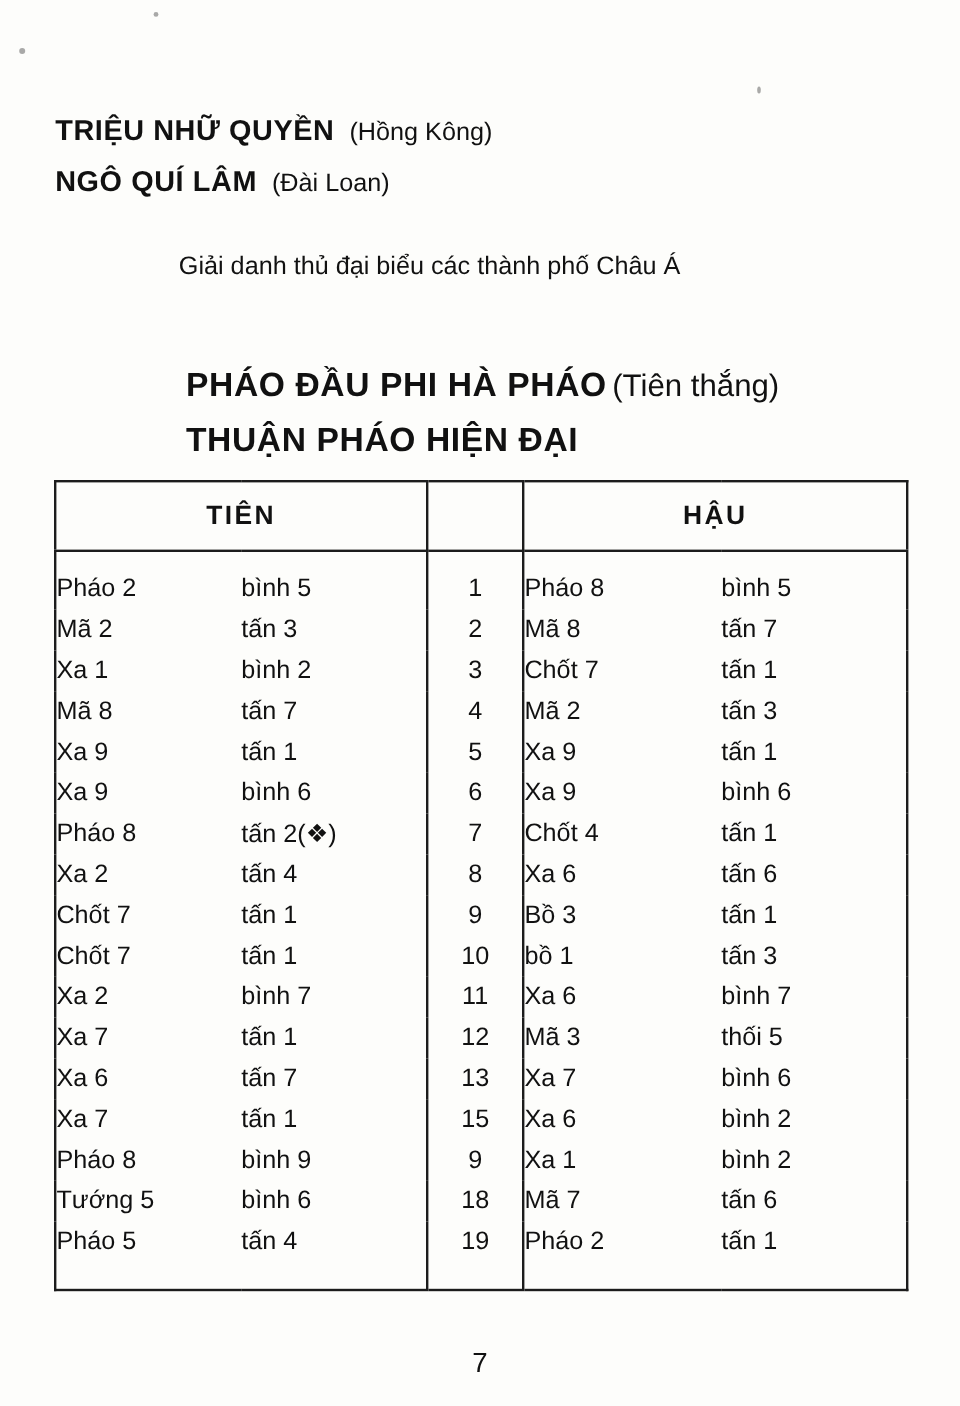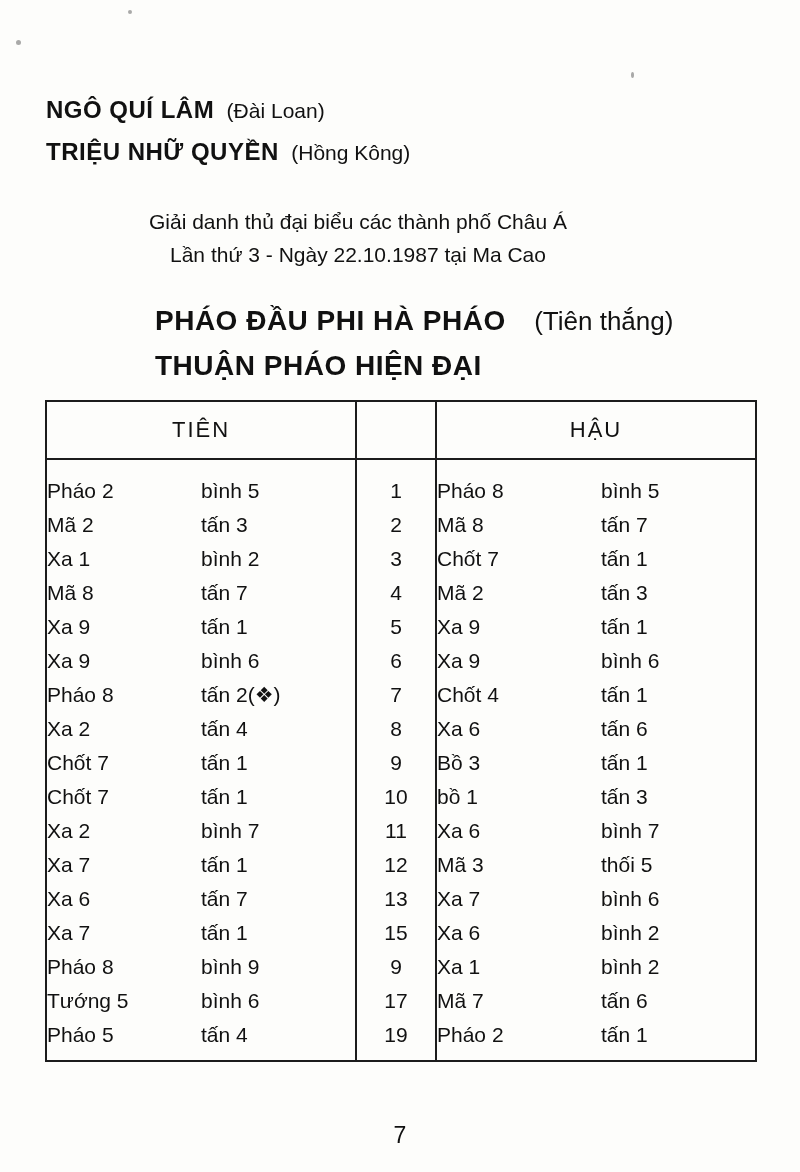--- a/index.html
+++ b/index.html
@@ -53,21 +53,21 @@
     line-height: 41px;
     white-space: nowrap;
   }
   .title-bold {
     font-weight: bold;
     font-size: 28px;
     letter-spacing: 0.5px;
   }
   .title-normal {
     font-size: 26px;
-    margin-left: 24px;
+    margin-left: 0;
   }
   
   .moves-table-wrap {
     position: absolute;
     left: 45px;
     top: 400px;
   }
   table.moves {
     border-collapse: collapse;
     width: 710px;
@@ -77,34 +77,34 @@
     padding: 0;
     font-size: 21px;
     font-weight: normal;
   }
   table.moves {
     border: 2px solid #1c1c1c;
   }
   tr.head-row th {
     height: 56px;
     font-size: 22px;
-    font-weight: normal;
+    font-weight: bold;
     letter-spacing: 2px;
     text-align: center;
     border-bottom: 2px solid #1c1c1c;
     vertical-align: middle;
   }
   .v-right { border-right: 2px solid #1c1c1c; }
   td.td-piece-l { padding-left: 40px; height: 34px; vertical-align: middle; }
   td.td-move-l  { padding-left: 8px; }
   td.td-num     { text-align: center; }
   td.td-piece-r { padding-left: 62px; }
   td.td-move-r  { padding-left: 4px; }
   tbody tr:first-child td { padding-top: 14px; }
-  tbody tr:last-child td { padding-bottom: 8px; margin-top: 39px; }
+  tbody tr:last-child td { padding-bottom: 22px; margin-top: 39px; }
   
   .page-number {
     position: absolute;
     left: 0;
     top: 1122px;
     width: 800px;
     text-align: center;
     font-size: 23px;
   }
   
@@ -115,32 +115,31 @@
     opacity: 0.5;
   }
 </style>
 </head>
 <body>
 
 <div class="page">
 
   <div class="authors">
     <div class="author-line">
+      <span class="author-name">TRIỆU NHỮ QUYỀN</span>
+      <span class="author-origin">(Hồng Kông)</span>
+    </div>
+    <div class="author-line">
       <span class="author-name">NGÔ QUÍ LÂM</span>
       <span class="author-origin">(Đài Loan)</span>
     </div>
-    <div class="author-line">
-      <span class="author-name">TRIỆU NHỮ QUYỀN</span>
-      <span class="author-origin">(Hồng Kông)</span>
-    </div>
   </div>
 
   <div class="event">
     <div>Giải danh thủ đại biểu các thành phố Châu Á</div>
-    <div>Lần thứ 3 - Ngày 22.10.1987 tại Ma Cao</div>
   </div>
 
   <div class="title-block">
     <div>
       <span class="title-bold">PHÁO ĐẦU PHI HÀ PHÁO</span>
       <span class="title-normal">(Tiên thắng)</span>
     </div>
     <div>
       <span class="title-bold">THUẬN PHÁO HIỆN ĐẠI</span>
     </div>
@@ -264,21 +263,21 @@
           <tr>
             <td class="td-piece-l">Pháo 8</td>
             <td class="td-move-l v-right">bình 9</td>
             <td class="td-num v-right">9</td>
             <td class="td-piece-r">Xa 1</td>
             <td class="td-move-r">bình 2</td>
           </tr>
           <tr>
             <td class="td-piece-l">Tướng 5</td>
             <td class="td-move-l v-right">bình 6</td>
-            <td class="td-num v-right">17</td>
+            <td class="td-num v-right">18</td>
             <td class="td-piece-r">Mã 7</td>
             <td class="td-move-r">tấn 6</td>
           </tr>
           <tr>
             <td class="td-piece-l">Pháo 5</td>
             <td class="td-move-l v-right">tấn 4</td>
             <td class="td-num v-right">19</td>
             <td class="td-piece-r">Pháo 2</td>
             <td class="td-move-r">tấn 1</td>
           </tr>

